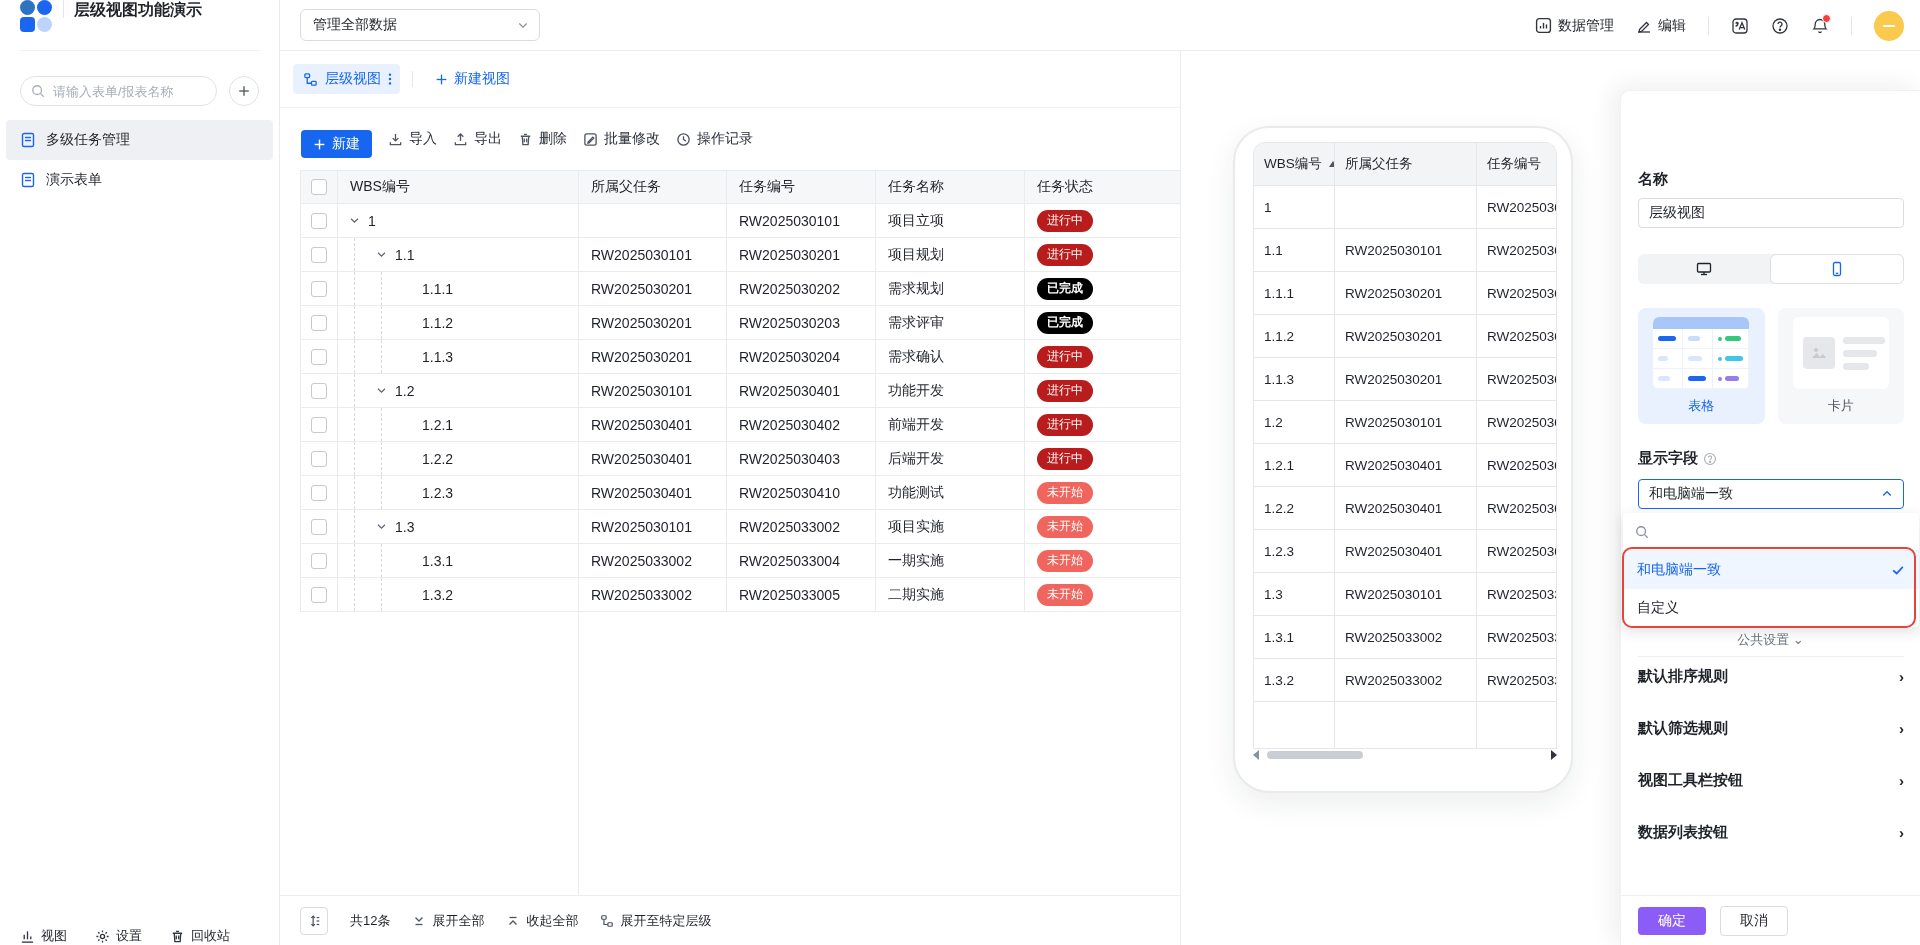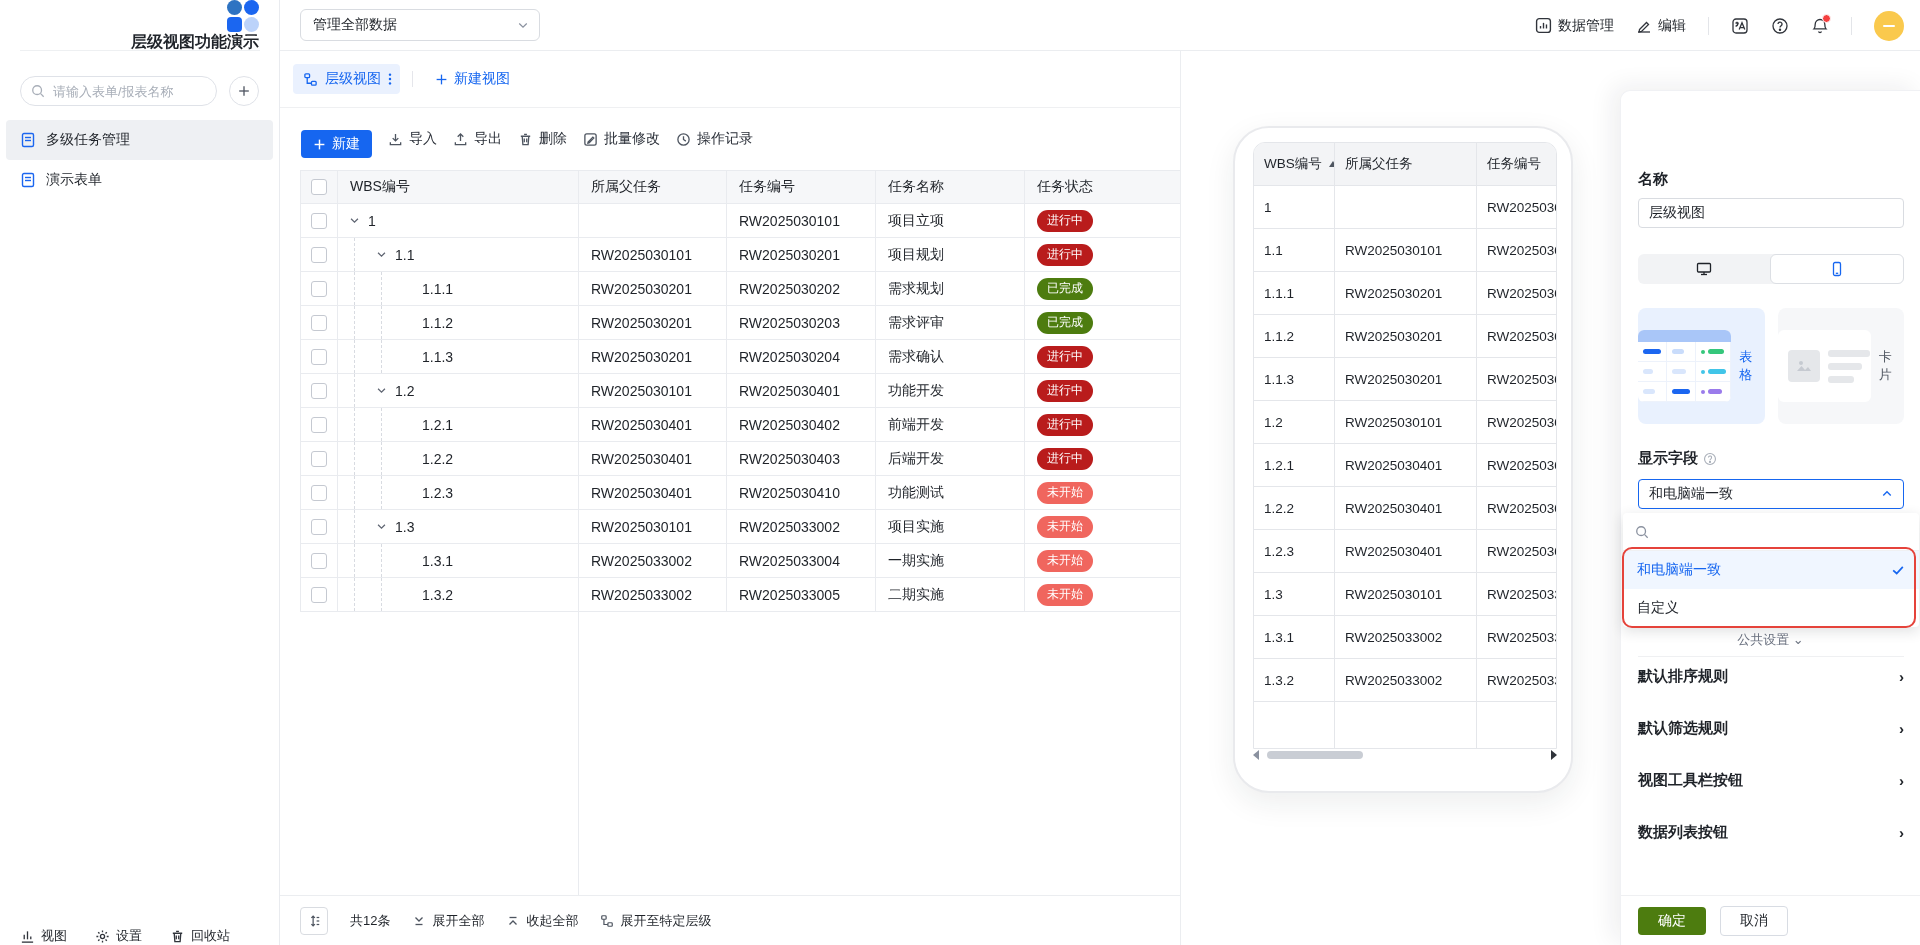--- a/index.html
+++ b/index.html
@@ -3,21 +3,21 @@
 <meta charset="utf-8">
 <style>
   html,body{margin:0;padding:0;}
   body{width:1920px;height:945px;overflow:hidden;background:#fff;
        font-family:"Liberation Sans","DejaVu Sans",sans-serif;color:#1F2329;font-size:14px;position:relative;}
   svg{display:block;}
   .ic{flex:0 0 auto;}
 
   
   #sidebar{position:absolute;left:0;top:0;width:280px;height:945px;background:#fff;border-right:1px solid #E9EBEF;box-sizing:border-box;}
-  .sb-head{height:50px;display:flex;align-items:flex-end;padding:0 0 0 20px;border-bottom:1px solid #EEF0F2;margin:0 20px 0 0;box-sizing:border-box;border-bottom:none;flex-direction:column;}
+  .sb-head{height:50px;display:flex;align-items:flex-start;padding:0 0 0 20px;border-bottom:1px solid #EEF0F2;margin:0 20px 0 0;box-sizing:border-box;border-bottom:none;}
   .sb-head-divider{position:absolute;left:20px;top:50px;width:240px;height:1px;background:#EEF0F2;}
   .logo{width:32px;height:32px;display:grid;grid-template-columns:15px 15px;grid-template-rows:15px 15px;gap:2px;}
   .logo i{display:block;}
   .logo .a{background:#2E73C2;border-radius:50%;}
   .logo .b{background:#1B66F0;border-radius:50%;}
   .logo .c{background:#1B66F0;border-radius:4px;}
   .logo .d{background:#BCD3FA;border-radius:50%;}
   .logo-sep{width:1px;height:18px;background:#E3E5E9;margin:0 10px 0 11px;}
   .app-title{font-size:16px;font-weight:bold;color:#1F2329;white-space:nowrap;}
   .sb-search-row{display:flex;align-items:center;gap:12px;padding:26px 20px 14px 20px;}
@@ -62,21 +62,21 @@
   .cell-wbs{position:relative;padding:0!important;}
   .chev{visibility:hidden;margin-right:8px;cursor:pointer;}
   .hc-true .chev{visibility:visible;}
   .lv-1{padding-left:11px!important;}
   .lv-2{padding-left:38px!important;}
   .lv-3{padding-left:65px!important;}
   .lv-2::before,.lv-3::before{content:"";position:absolute;left:16px;top:0;bottom:0;border-left:1px dashed #D8DBE1;}
   .lv-3::after{content:"";position:absolute;left:43px;top:0;bottom:0;border-left:1px dashed #D8DBE1;}
   .badge{height:22px;border-radius:11px;padding:0 10px;display:flex;align-items:center;color:#fff;font-size:12px;}
   .st-wip{background:#b91c1c;}
-  .st-done{background:#4d7c0f;}
+  .st-done{background:#000000;font-weight:bold;}
   .st-todo{background:#F0665E;}
   .col-guide{position:absolute;left:298px;top:560px;width:1px;height:284px;background:#E9EBEF;}
 
   
   .main-foot{position:absolute;left:0;bottom:0;width:100%;height:50px;border-top:1px solid #EBEDF0;display:flex;align-items:center;gap:22px;padding:0 0 0 20px;box-sizing:border-box;background:#fff;}
   .rowheight-btn{width:28px;height:28px;border:1px solid #D9DCE1;border-radius:4px;display:flex;align-items:center;justify-content:center;cursor:pointer;background:#fff;box-sizing:border-box;}
   .foot-item{display:flex;align-items:center;gap:6px;font-size:13px;color:#1F2329;cursor:pointer;}
   .foot-count{font-size:13px;color:#1F2329;}
 
   
@@ -98,21 +98,21 @@
   #config{position:absolute;left:1620px;top:90px;width:300px;height:855px;background:#fff;border-top-left-radius:10px;border-top:1px solid #F0F1F4;border-left:1px solid #F0F1F4;box-shadow:-8px -4px 24px rgba(31,35,41,.07);box-sizing:border-box;}
   .cfg-head{height:60px;display:flex;align-items:center;justify-content:space-between;padding:0 18px;border-bottom:1px solid #EFF0F2;box-sizing:border-box;}
   .cfg-title{font-size:16px;font-weight:bold;}
   .cfg-close{font-size:18px;color:#4E5560;cursor:pointer;line-height:1;}
   .cfg-label{position:absolute;left:17px;font-size:15px;font-weight:bold;color:#1F2329;display:flex;align-items:center;gap:5px;}
   .cfg-input{position:absolute;left:17px;top:107px;width:266px;height:30px;border:1px solid #D9DCE1;border-radius:4px;padding:0 10px;font-size:14px;color:#1F2329;box-sizing:border-box;font-family:inherit;outline:none;}
   .devtoggle{position:absolute;left:17px;top:163px;width:266px;height:30px;background:#F2F3F5;border-radius:6px;display:flex;box-sizing:border-box;}
   .devseg{flex:1;display:flex;align-items:center;justify-content:center;cursor:pointer;border-radius:6px;box-sizing:border-box;}
   .devseg.sel{background:#fff;border:1px solid #DCDFE4;}
   .cards{position:absolute;left:17px;top:217px;width:266px;display:flex;gap:13px;}
-  .vcard{width:127px;height:116px;border-radius:8px;display:flex;flex-direction:row;align-items:center;justify-content:center;gap:8px;cursor:pointer;box-sizing:border-box;}
+  .vcard{width:127px;height:116px;border-radius:8px;display:flex;flex-direction:column;align-items:center;justify-content:center;gap:8px;cursor:pointer;box-sizing:border-box;}
   .vcard.sel{background:#E9F1FE;}
   .vcard.unsel{background:#F6F7F9;}
   .vcard .vlabel{font-size:13px;}
   .vcard.sel .vlabel{color:#1666F0;}
   .vcard.unsel .vlabel{color:#4E5560;}
   .mini-table{width:96px;height:72px;background:#fff;border-radius:6px;overflow:hidden;}
   .mt-head{height:12px;background:#A9C6F8;}
   .mt-grid{display:grid;grid-template-columns:1fr 1fr 1.2fr;grid-template-rows:1fr 1fr 1fr;height:60px;}
   .mt-grid>div{border-right:1px solid #EDF2FB;border-bottom:1px solid #EDF2FB;display:flex;align-items:center;gap:3px;padding-left:5px;}
   .pill{height:5px;border-radius:3px;display:inline-block;}
@@ -127,21 +127,21 @@
   .dd-opt{height:38px;display:flex;align-items:center;justify-content:space-between;padding:0 14px;font-size:14px;cursor:pointer;box-sizing:border-box;}
   .dd-opt.sel{background:#F0F6FF;color:#1666F0;}
   .annot{position:absolute;left:1px;top:456px;width:294px;height:81px;border:2.5px solid #E5433B;border-radius:10px;z-index:6;pointer-events:none;box-sizing:border-box;}
   .common{position:absolute;left:0;top:540px;width:100%;text-align:center;font-size:13px;color:#6B7280;cursor:pointer;}
   .cfg-div{position:absolute;left:17px;top:565px;width:266px;height:1px;background:#EFF0F2;}
   .cfg-sections{position:absolute;left:17px;top:570px;width:266px;display:flex;flex-direction:column;}
   .sec-row{height:30px;margin-bottom:22px;display:flex;align-items:center;justify-content:space-between;cursor:pointer;}
   .sec-row span{font-size:15px;font-weight:bold;color:#1F2329;}
   .sec-chev{color:#8A919F;font-size:16px;font-weight:bold;}
   .cfg-foot{position:absolute;left:0;bottom:0;width:100%;height:50px;border-top:1px solid #EFF0F2;display:flex;align-items:center;gap:14px;padding-left:17px;box-sizing:border-box;background:#fff;}
-  .btn-ok{width:68px;height:28px;background:#4d7c0f;color:#fff;border:none;border-radius:4px;font-size:14px;cursor:pointer;font-family:inherit;}
+  .btn-ok{width:68px;height:28px;background:#8b5cf6;color:#fff;border:none;border-radius:4px;font-size:14px;cursor:pointer;font-family:inherit;}
   .btn-cancel{width:68px;height:30px;background:#fff;color:#1F2329;border:1px solid #D8DCE3;border-radius:4px;font-size:14px;cursor:pointer;font-family:inherit;}
 </style>
 </head>
 <body>
 
 <div id="sidebar">
   <div class="sb-head">
     <div class="logo">
       <i class="a"></i>
         <i class="b"></i>

